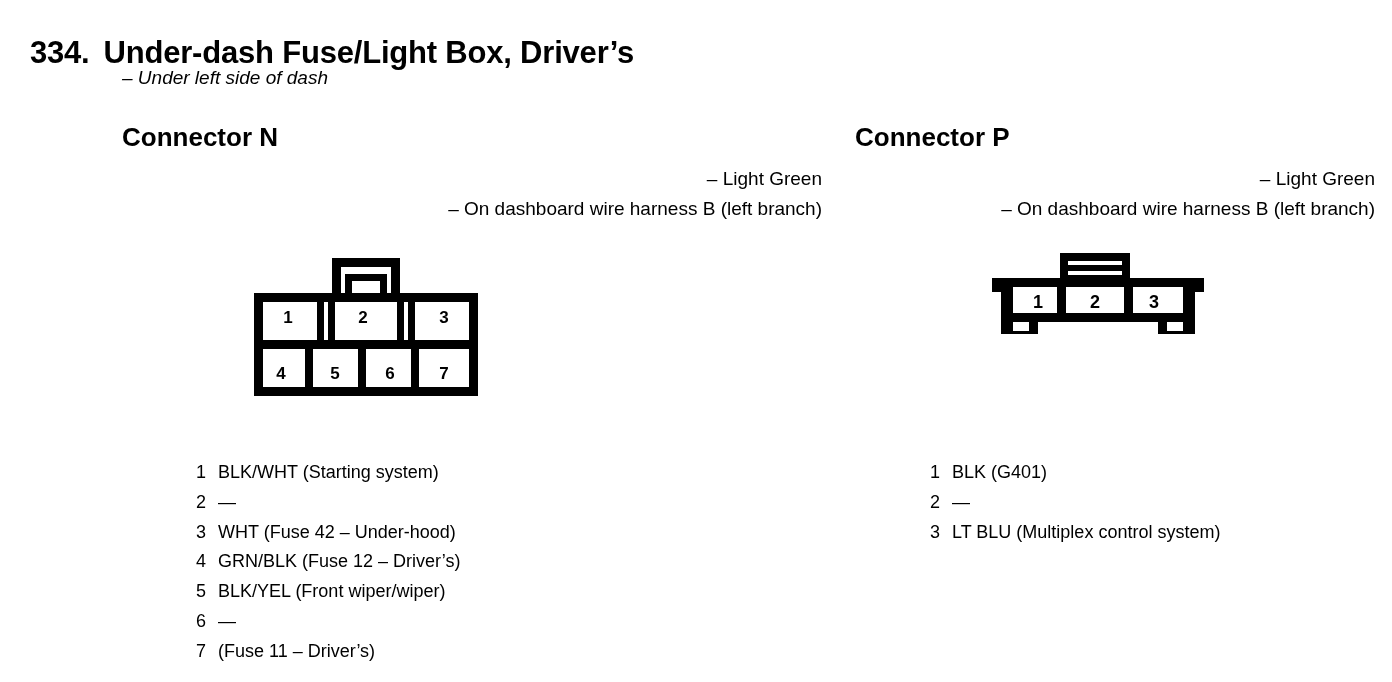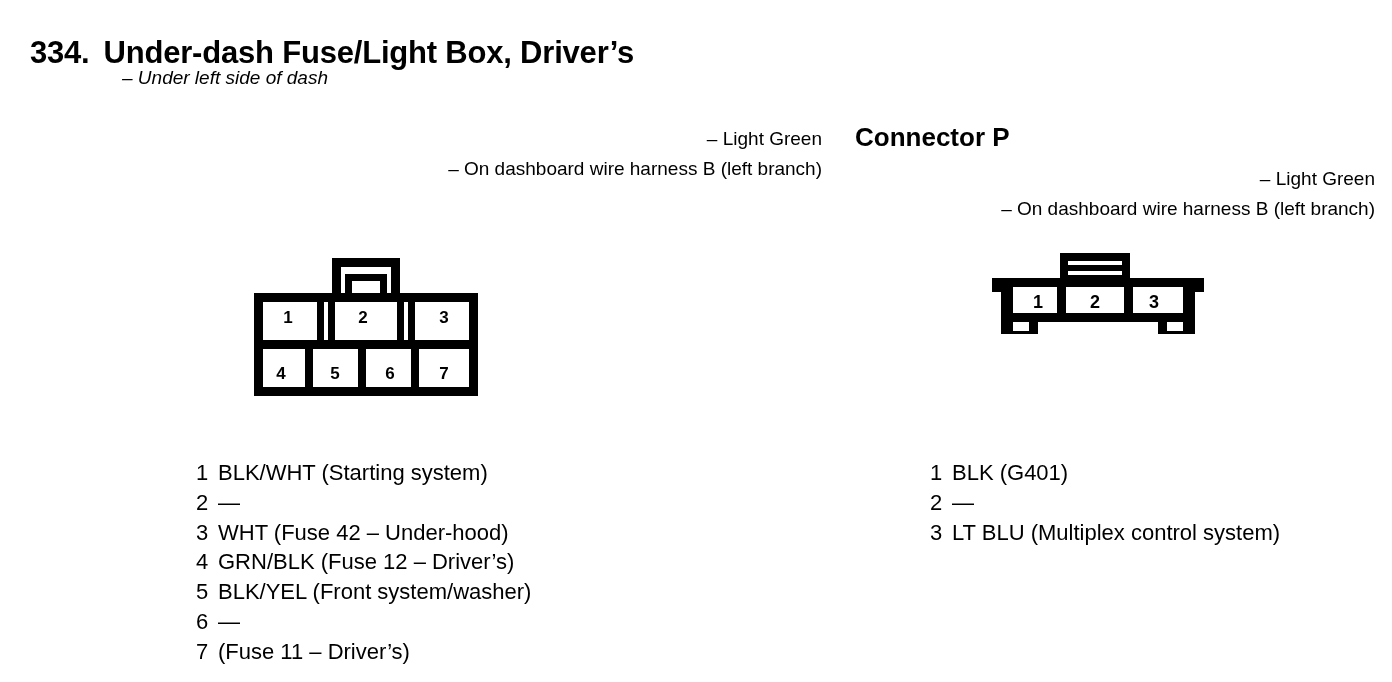--- a/index.html
+++ b/index.html
@@ -95,39 +95,40 @@
   .pin-legend {
     position: absolute;
     list-style: none;
     margin: 0;
     padding: 0;
   }
   .legend-left  { left: 196px; top: 458px; }
   .legend-right { left: 930px; top: 458px; }
 
   .pin-legend li {
-    font-size: 22px;
+    font-size: 18px;
     line-height: 29.8px;
     white-space: nowrap;
   }
   .pin-legend .pin-idx {
     display: inline-block;
     min-width: 16px;
     margin-right: 6px;
   }
 </style>
 </head>
 <body>
 
 <h1 class="page-title">
   <span class="title-num">334.</span><span>Under-dash Fuse/Light Box, Driver’s</span>
 </h1>
 <div class="page-subtitle">– Under left side of dash</div>
 
 <div class="column column-left">
+  <h2 class="connector-heading">Connector N</h2>
   <ul class="connector-notes">
     <li>– Light Green</li>
     <li>– On dashboard wire harness B (left branch)</li>
   </ul>
 </div>
 
 <div class="diagram-area diagram-left">
   <svg width="236" height="152" viewBox="0 0 236 152" xmlns="http://www.w3.org/2000/svg" shape-rendering="crispEdges">
 
     <path d="M 84 8 H 152 V 45 H 143 V 17 H 93 V 45 H 84 Z" fill="#000"></path>
@@ -211,21 +212,21 @@
     <text class="pin-number-p" x="107" y="58" text-anchor="middle">2</text>
     <text class="pin-number-p" x="166" y="58" text-anchor="middle">3</text>
   </svg>
 </div>
 
 <ul class="pin-legend legend-left">
   <li><span class="pin-idx">1</span><span>BLK/WHT (Starting system)</span></li>
   <li><span class="pin-idx">2</span><span>—</span></li>
   <li><span class="pin-idx">3</span><span>WHT (Fuse 42 – Under-hood)</span></li>
   <li><span class="pin-idx">4</span><span>GRN/BLK (Fuse 12 – Driver’s)</span></li>
-  <li><span class="pin-idx">5</span><span>BLK/YEL (Front system/washer)</span></li>
+  <li><span class="pin-idx">5</span><span>BLK/YEL (Front wiper/wiper)</span></li>
   <li><span class="pin-idx">6</span><span>—</span></li>
   <li><span class="pin-idx">7</span><span>(Fuse 11 – Driver’s)</span></li>
 </ul>
 
 <ul class="pin-legend legend-right">
   <li><span class="pin-idx">1</span><span>BLK (G401)</span></li>
   <li><span class="pin-idx">2</span><span>—</span></li>
   <li><span class="pin-idx">3</span><span>LT BLU (Multiplex control system)</span></li>
 </ul>
 

